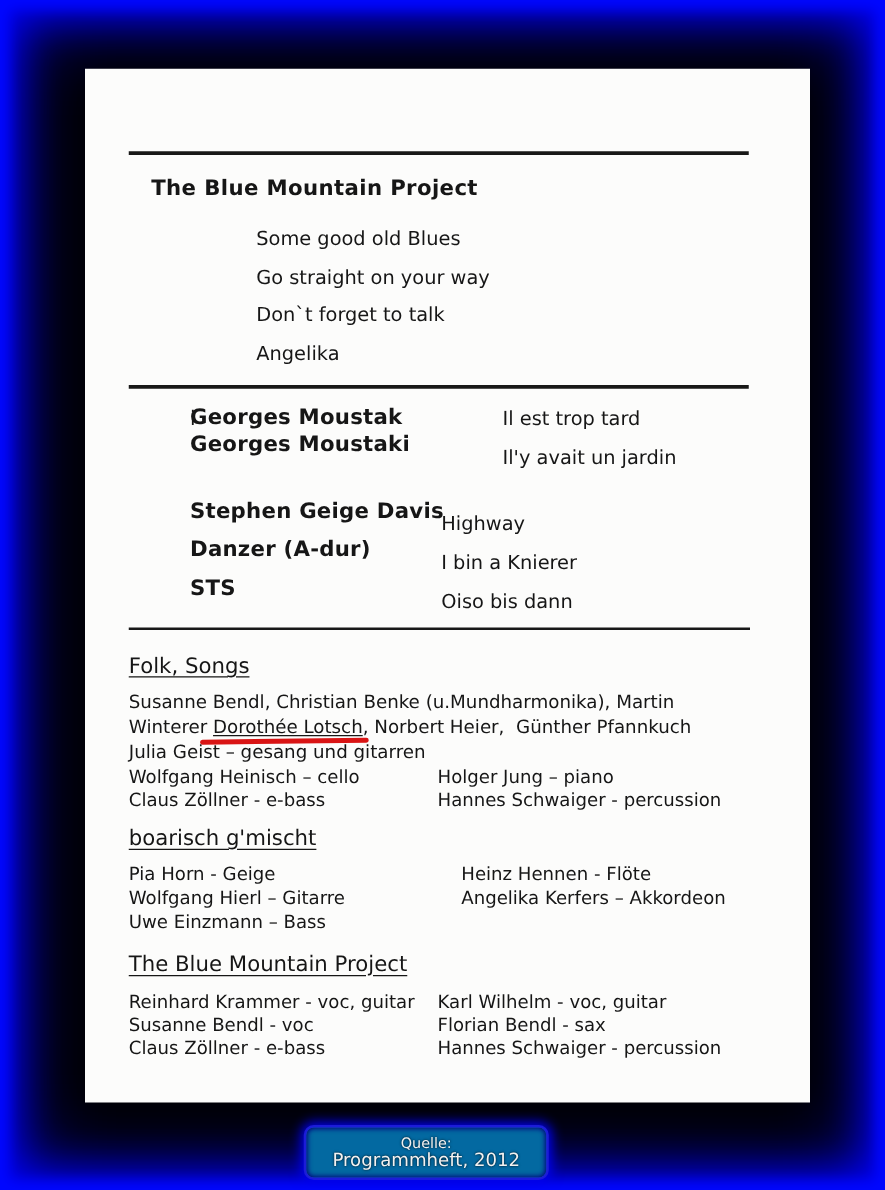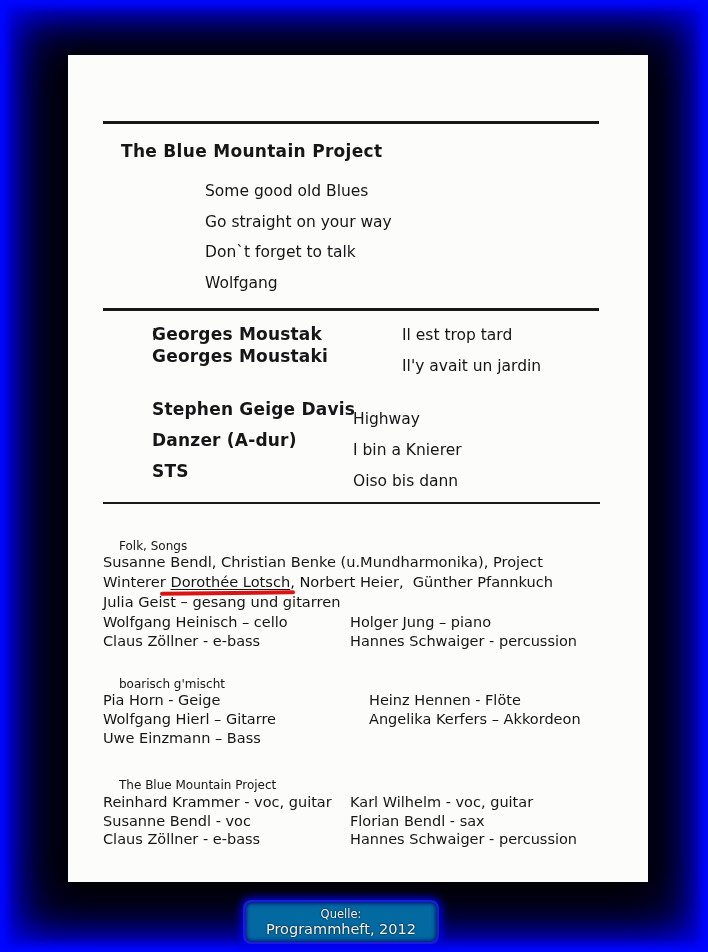--- a/index.html
+++ b/index.html
@@ -55,23 +55,23 @@
     position: static; display: flex; align-items: center;
     height: 31.2px; white-space: pre;
   }
   .artist { position: static; display: inline-flex; font-weight: bold; font-size: 17px; letter-spacing: 0.2px; align-items: flex-end; }
   .covers-a .artist { min-width: 250px; }
   .covers-b .artist { min-width: 201px; }
   .artist .suffix { position: static; font-weight: normal; font-size: 16px; }
   .cover-title { position: static; font-size: 15.5px; }
 
   .sec-head {
-    left: 35px; margin: 16px;
-    font-size: 12px; font-weight: normal;
-    text-underline-offset: 2.5px;
+    left: 35px; margin: 0;
+    font-size: 17px; font-weight: normal;
+    text-decoration: underline; text-underline-offset: 2.5px;
     white-space: pre;
   }
   .folk-head { top: 468px; }
   .boar-head { top: 606px; }
   .bmp-head  { top: 707px; }
 
   .para { left: 35px; top: 497px; width: 510px; font-size: 14.6px; }
   .para .para-line {
     position: static; display: block; line-height: 19.9px; white-space: pre;
   }
@@ -129,21 +129,21 @@
   <div class="page">
 
     <div class="rule rule-1"></div>
 
     <h1 class="band-title">The Blue Mountain Project</h1>
 
     <ul class="setlist">
       <li>Some good old Blues</li>
       <li>Go straight on your way</li>
       <li>Don`t forget to talk</li>
-      <li>Wolfgang</li>
+      <li>Angelika</li>
     </ul>
 
     <div class="rule rule-2"></div>
 
     <div class="covers covers-a">
       <div class="cover-row">
         <span class="artist"><span class="bold">Georges Moustak</span><span class="suffix">i</span></span>
         <span class="cover-title">Il est trop tard</span>
       </div>
       <div class="cover-row">
@@ -165,21 +165,21 @@
         <span class="artist"><span class="bold">STS</span><span class="suffix"></span></span>
         <span class="cover-title">Oiso bis dann</span>
       </div>
     </div>
 
     <div class="rule rule-3"></div>
 
     <h2 class="sec-head folk-head">Folk, Songs</h2>
 
     <div class="para">
-      <span class="para-line">Susanne Bendl, Christian Benke (u.Mundharmonika), Project</span>
+      <span class="para-line">Susanne Bendl, Christian Benke (u.Mundharmonika), Martin</span>
       <span class="para-line"><span class="seg">Winterer </span><span class="seg marked">Dorothée Lotsch</span><span class="seg">, Norbert Heier,  Günther Pfannkuch</span></span>
       <span class="para-line">Julia Geist – gesang und gitarren</span>
     </div>
 
     <div class="duo-block folk-cols">
       <div class="duo-row">
         <span class="c1">Wolfgang Heinisch – cello</span>
         <span class="c2">Holger Jung – piano</span>
       </div>
       <div class="duo-row">

